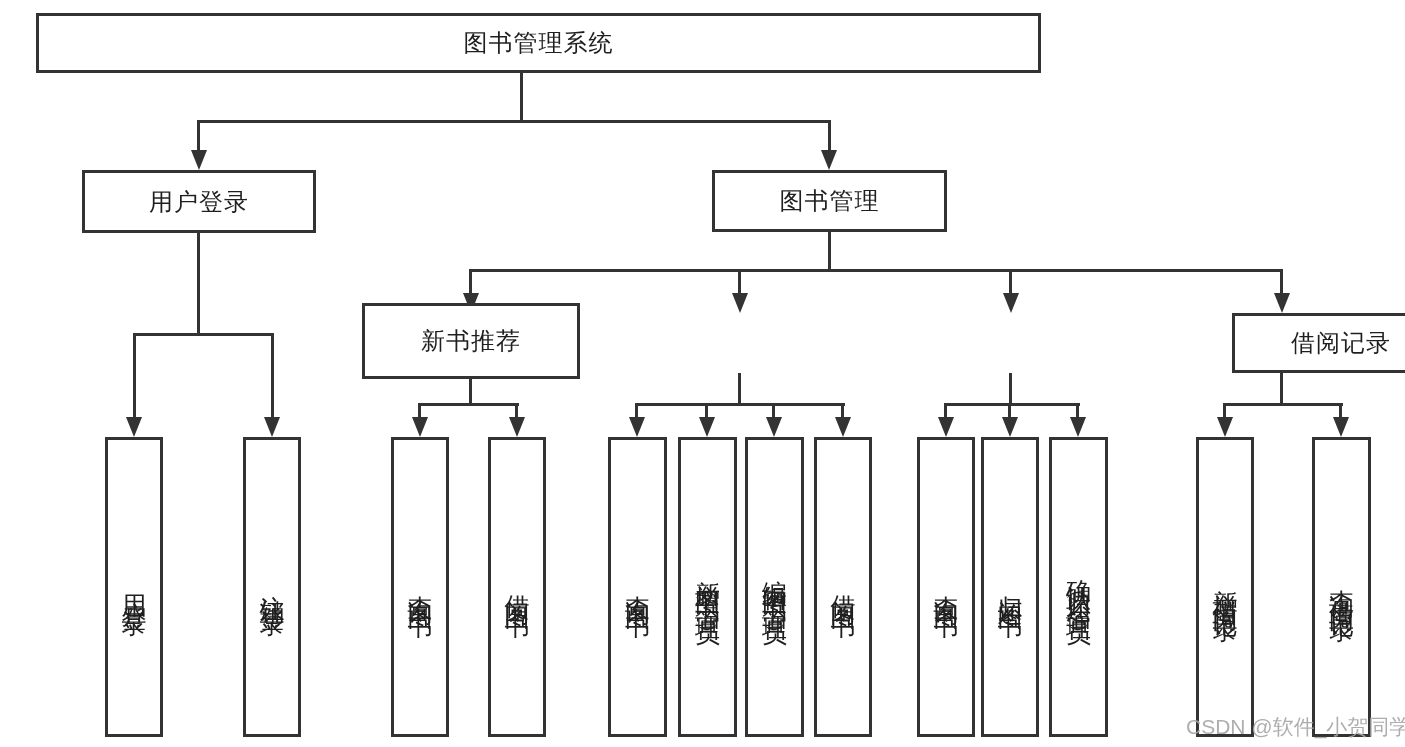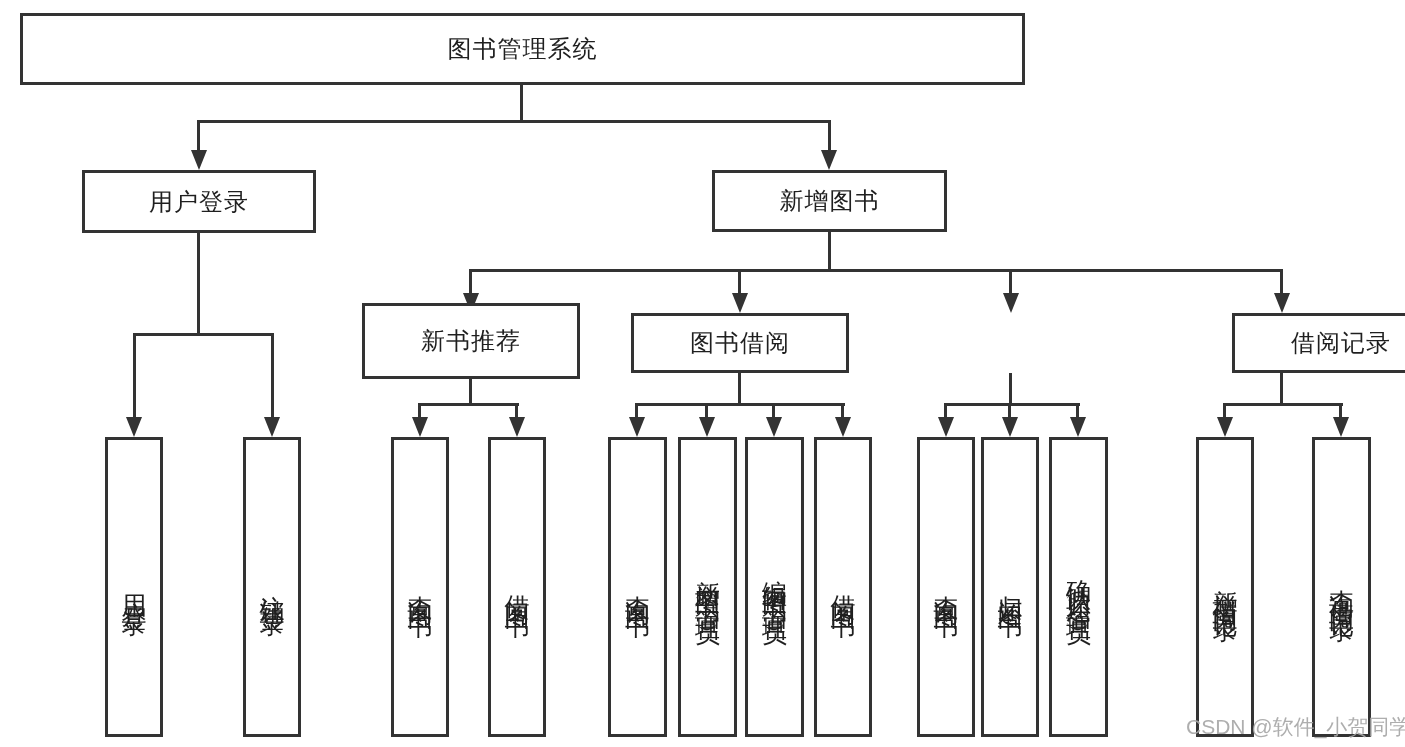--- a/index.html
+++ b/index.html
@@ -106,36 +106,33 @@
   <div class="vl" style="left:1076px;top:403px;height:16px"></div>
   <div class="arrow" style="left:1070px;top:417px"></div>
 
   <div class="vl" style="left:1280px;top:373px;height:33px"></div>
   <div class="hl" style="left:1223px;top:403px;width:120px"></div>
   <div class="vl" style="left:1223px;top:403px;height:16px"></div>
   <div class="arrow" style="left:1217px;top:417px"></div>
   <div class="vl" style="left:1339px;top:403px;height:16px"></div>
   <div class="arrow" style="left:1333px;top:417px"></div>
 
-  <div class="node" style="left:20px;top:13px;width:1005px;height:72px">
+  <div class="node" style="left:36px;top:13px;width:1005px;height:60px">
     <span class="hlabel">图书管理系统</span>
   </div>
 
   <div class="node" style="left:82px;top:170px;width:234px;height:63px">
     <span class="hlabel">用户登录</span>
   </div>
   <div class="node" style="left:712px;top:170px;width:235px;height:62px">
-    <span class="hlabel">新增图书</span>
+    <span class="hlabel">图书管理</span>
   </div>
 
   <div class="node" style="left:362px;top:303px;width:218px;height:76px">
     <span class="hlabel">新书推荐</span>
-  </div>
-  <div class="node" style="left:631px;top:313px;width:218px;height:60px">
-    <span class="hlabel">图书借阅</span>
   </div>
   <div class="node" style="left:1232px;top:313px;width:218px;height:60px">
     <span class="hlabel">借阅记录</span>
   </div>
 
   <div class="node leaf" style="left:105px;top:437px;width:58px;height:300px">
     <span class="vlabel">用户登录</span>
   </div>
   <div class="node leaf" style="left:243px;top:437px;width:58px;height:300px">
     <span class="vlabel">注销登录</span>

